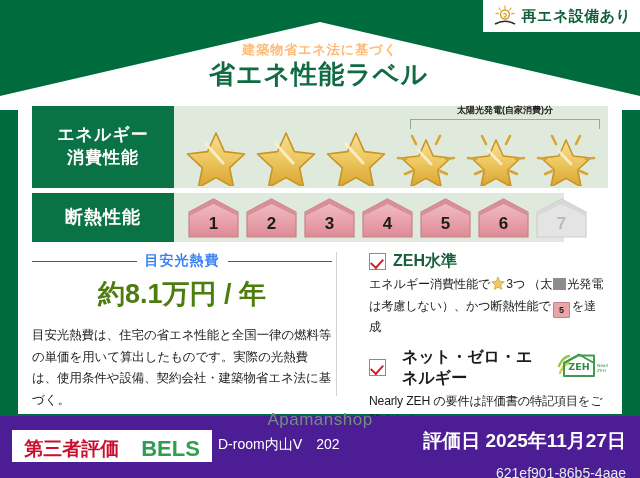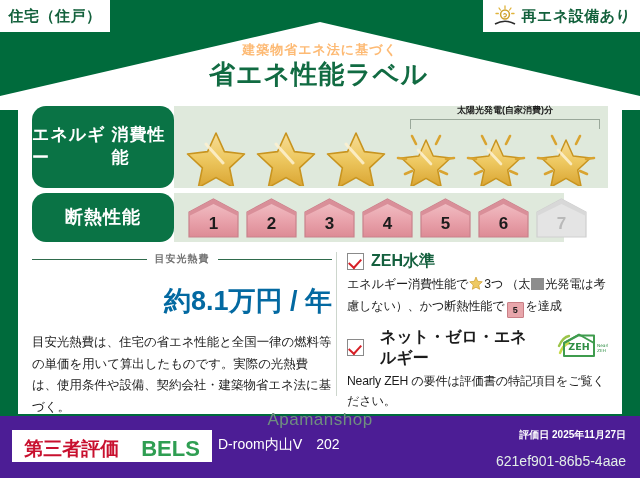--- a/index.html
+++ b/index.html
@@ -48,22 +48,22 @@
     background:#ffffff;
   }
 
   
   .row{position:absolute;left:14px;display:flex;align-items:stretch;}
   .row-energy{top:10px;width:576px;height:82px;}
   .row-insul{top:97px;width:532px;height:49px;}
 
   .row-label{
     background:#0a7345;color:#fff;font-weight:bold;
-    display:flex;align-items:center;justify-content:center;
-    flex:0 0 142px;line-height:1.35;letter-spacing:1px;border-radius:14px;
+    display:flex;flex-direction:column;align-items:center;justify-content:center;
+    flex:0 0 142px;line-height:1.35;letter-spacing:1px;
   }
   .row-energy .row-label{font-size:17px;}
   .row-insul .row-label{font-size:18px;}
 
   .row-body{
     flex:1 1 auto;background:#dfe9dc;position:relative;
   }
 
   
   .stars{
@@ -95,31 +95,31 @@
   .house span{
     position:relative;z-index:2;font-size:17px;font-weight:bold;
     color:#1c1c1c;padding-bottom:5px;
   }
   .house.off span{color:#b9b9b9;}
 
   
   .lower{position:absolute;left:14px;top:152px;width:576px;height:152px;display:flex;}
   .lower-left{flex:0 0 300px;position:relative;}
   .lower-div{flex:0 0 1px;background:#cdd6cd;margin:4px 10px 4px 4px;}
-  .lower-right{flex:1 1 auto;position:relative;}
+  .lower-right{flex:1 1 auto;position:relative;margin-left:22px;}
 
   .cost-head{
     display:flex;align-items:center;gap:8px;margin-top:4px;
   }
   .cost-head .ln{flex:1 1 auto;height:1px;background:#2f6b4c;}
-  .cost-head .tx{font-size:10px;font-weight:bold;color:#737373;letter-spacing:1px;}
+  .cost-head .tx{font-size:14px;font-weight:bold;color:#3b82f6;letter-spacing:1px;}
 
   .cost-value{
-    text-align:right;font-size:27px;font-weight:bold;color:#0369a1;
-    margin-top:17px;letter-spacing:0px;
+    text-align:center;font-size:27px;font-weight:bold;color:#4d7c0f;
+    margin-top:6px;letter-spacing:0px;
   }
   .cost-note{
     margin-top:13px;font-size:12.5px;color:#1c1c1c;line-height:1.72;
     letter-spacing:-0.1px;
   }
 
   
   .ck-row{display:flex;align-items:center;gap:7px;margin-top:3px;}
   .ck-box{
     width:15px;height:15px;border:1px solid #8a8a8a;background:#fff;
@@ -155,39 +155,36 @@
   .bldg{
     position:absolute;left:218px;top:20px;color:#fff;font-size:14px;
   }
   .watermark{
     position:absolute;left:0;top:-6px;width:640px;text-align:center;
     color:#6f8f7f;font-size:17px;letter-spacing:.5px;
   }
   .evald{
     position:absolute;right:14px;top:12px;text-align:right;color:#fff;
   }
-  .evald .d{font-size:10px;font-weight:bold;padding-left:16px;}
+  .evald .d{font-size:19px;font-weight:bold;padding-left:16px;}
   .evald .i{font-size:14px;margin-top:11px;color:#e3efe8;}
 </style>
 </head>
 <body>
 
 <div id="label">
 
   <div class="roof">
     <svg width="640" height="110" viewBox="0 0 640 110">
       <rect x="0" y="0" width="640" height="110" fill="#006b3c"></rect>
       <path d="M320 22 L640 96 L640 110 L0 110 L0 96 Z" fill="#ffffff"></path>
       <path d="M320 26 L636 98 L636 104 L4 104 L4 98 Z" fill="#ffffff"></path>
     </svg>
   </div>
 
-  <div class="chip chip-housing">
-    <span>住宅（住戸）</span>
-  </div>
 
   <div class="chip chip-renew">
     <span class="sun-icon">
       <svg width="26" height="22" viewBox="0 0 26 22">
         <g stroke="#e0b33a" stroke-width="1.3" stroke-linecap="round">
           <line x1="13" y1="1" x2="13" y2="3.5"></line>
           <line x1="7" y1="3" x2="8.4" y2="5"></line>
           <line x1="19" y1="3" x2="17.6" y2="5"></line>
           <line x1="4" y1="8.5" x2="6.3" y2="8.5"></line>
           <line x1="22" y1="8.5" x2="19.7" y2="8.5"></line>

